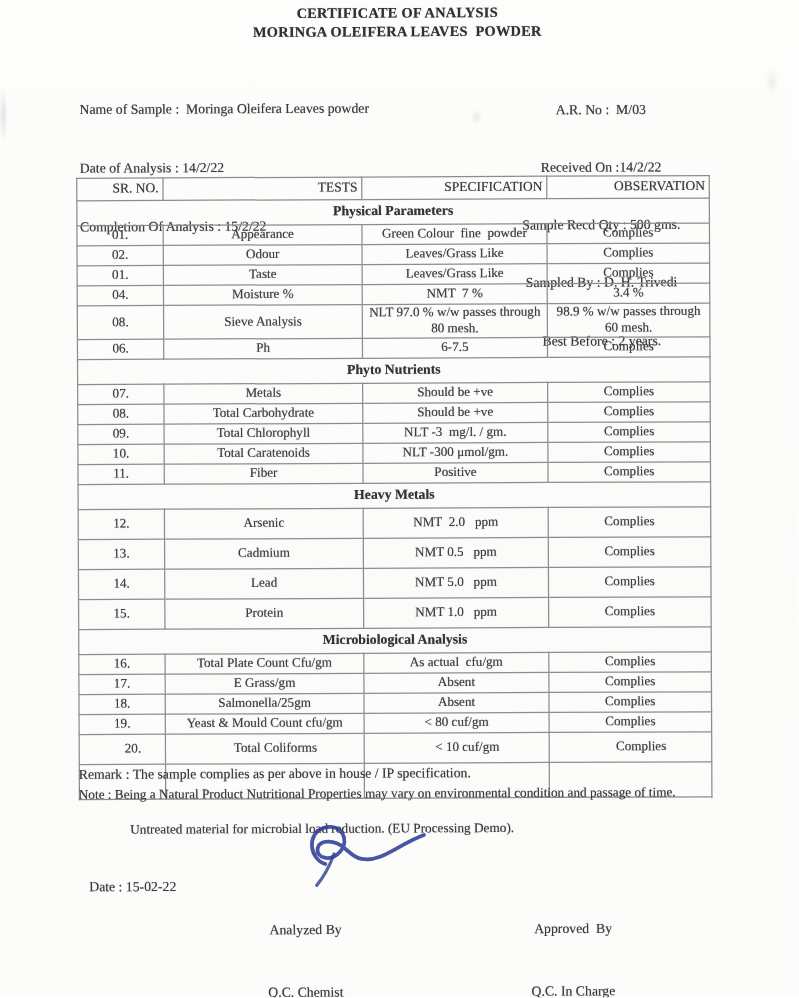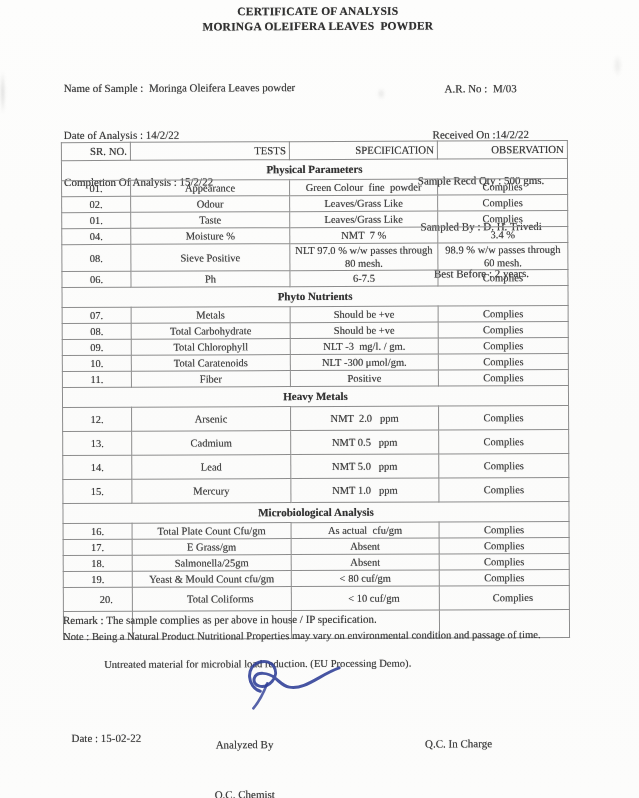--- a/index.html
+++ b/index.html
@@ -24,21 +24,21 @@
   table.coa th{height:17px;font-size:10.8px;font-weight:400;color:#3a3a3a;text-align:right;}
   table.coa td{height:15px;}
   table.coa td.section{height:19px;font-weight:700;font-size:11px;color:#333;}
   table.coa tbody tr:nth-child(n+15):nth-child(-n+18) td{height:23px;margin-top:16px;}
   table.coa tbody tr:nth-child(24) td{height:23px;padding-left:20px;}
   table.coa tbody tr:nth-child(25) td{height:27px;}
   .remark{position:absolute;top:613px;left:62px;font-size:11px;}
   .note{position:absolute;top:629px;left:62px;width:545px;font-size:10.6px;line-height:14.5px;}
   .untreated{position:absolute;top:658px;left:103px;font-size:10.6px;}
   .sig{position:absolute;left:225px;top:656px;width:120px;height:54px;}
-  .date-line{position:absolute;top:731px;left:70px;font-size:11px;}
+  .date-line{position:absolute;top:703px;left:70px;font-size:11px;}
   .sign-block{position:absolute;top:703px;width:130px;text-align:center;font-size:11px;line-height:16.5px;white-space:pre;}
   .sign-block.analyzed{left:178px;}
   .sign-block.approved{left:392px;}
   .smudge{position:absolute;pointer-events:none;}
   .smudge.s1{left:1px;top:68px;width:6px;height:46px;
     background:radial-gradient(ellipse at center,rgba(110,110,110,0.22),rgba(110,110,110,0) 70%);filter:blur(1px);}
   .smudge.s2{left:378px;top:88px;width:9px;height:12px;
     background:radial-gradient(ellipse at center,rgba(120,120,120,0.16),rgba(120,120,120,0) 70%);filter:blur(1px);}
   .smudge.s3{left:614px;top:56px;width:10px;height:22px;
     background:radial-gradient(ellipse at center,rgba(130,130,130,0.14),rgba(130,130,130,0) 70%);filter:blur(1.2px);}
@@ -104,21 +104,21 @@
             <td>Complies</td>
           </tr>
           <tr>
             <td>04.</td>
             <td>Moisture %</td>
             <td>NMT  7 %</td>
             <td>3.4 %</td>
           </tr>
           <tr>
             <td>08.</td>
-            <td>Sieve Positive</td>
+            <td>Sieve Analysis</td>
             <td>NLT 97.0 % w/w passes through 80 mesh.</td>
             <td>98.9 % w/w passes through 60 mesh.</td>
           </tr>
           <tr>
             <td>06.</td>
             <td>Ph</td>
             <td>6-7.5</td>
             <td>Complies</td>
           </tr>
           <tr>
@@ -170,21 +170,21 @@
             <td>Complies</td>
           </tr>
           <tr>
             <td>14.</td>
             <td>Lead</td>
             <td>NMT 5.0   ppm</td>
             <td>Complies</td>
           </tr>
           <tr>
             <td>15.</td>
-            <td>Mercury</td>
+            <td>Protein</td>
             <td>NMT 1.0   ppm</td>
             <td>Complies</td>
           </tr>
           <tr>
             <td colspan="4" class="section">Microbiological Analysis</td>
           </tr>
           <tr>
             <td>16.</td>
             <td>Total Plate Count Cfu/gm</td>
             <td>As actual  cfu/gm</td>
@@ -233,20 +233,21 @@
     </svg>
 
     <div class="date-line">Date : 15-02-22</div>
 
     <div class="sign-block analyzed">
       <div>Analyzed By</div>
       <div>Q.C. Chemist</div>
     </div>
 
     <div class="sign-block approved">
+      <div>Approved  By</div>
       <div>Q.C. In Charge</div>
     </div>
 
     <div class="smudge s1"></div>
     <div class="smudge s2"></div>
     <div class="smudge s3"></div>
   </div>
 </div>
 
 </body></html>

